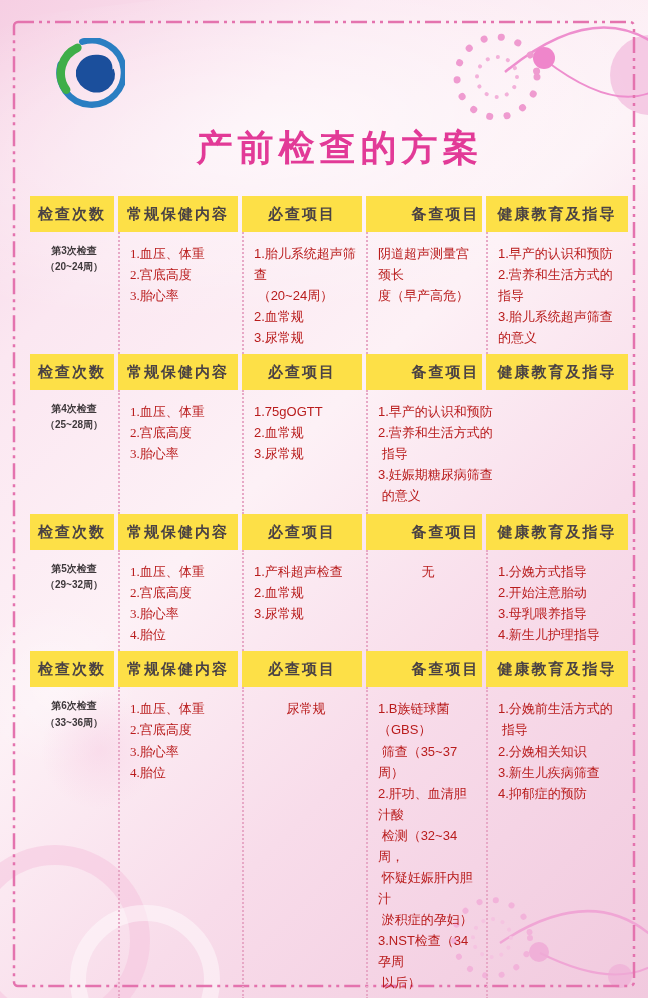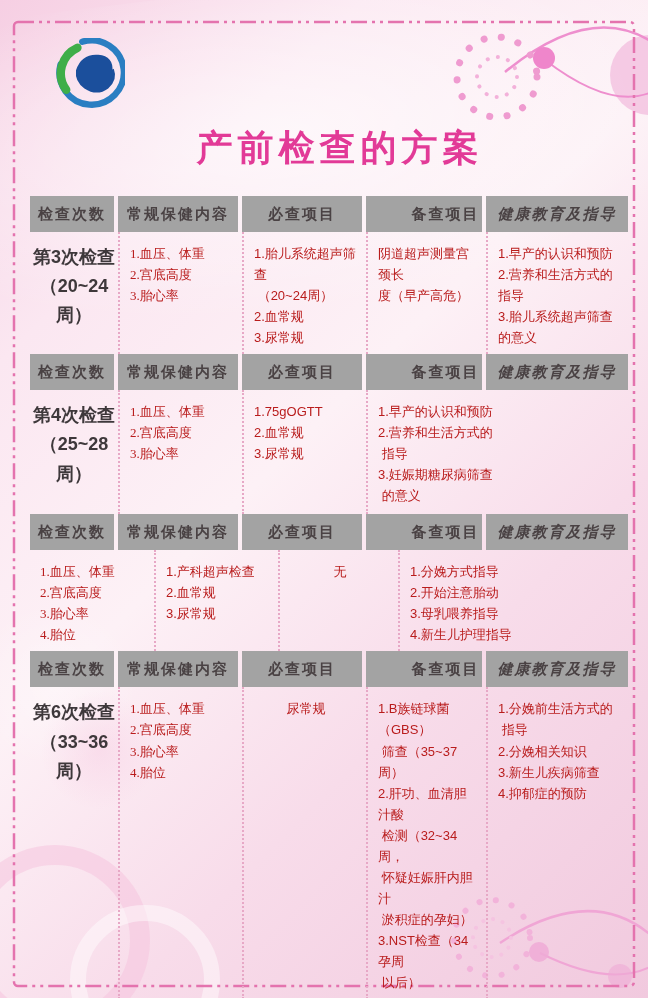--- a/index.html
+++ b/index.html
@@ -42,38 +42,38 @@
   .hospital-name-en { font-size:14px; font-weight:bold; color:#2b3a8f; letter-spacing:1.6px; margin-top:3px; }
   .page-title {
     position:absolute; left:16px; top:124px; width:100%;
     text-align:center; font-size:36px; font-weight:900; color:#e23a97; letter-spacing:5px;
   }
 
   
   .table { position:absolute; left:30px; top:196px; width:590px; }
   .row { display:flex; }
   .hrow .cell {
-    background:#a3a3a3; background-clip:padding-box;
+    background:#fde047; background-clip:padding-box;
     border-right:4px solid rgba(0,0,0,0);
     height:36px; line-height:36px; text-align:center;
     font-size:15px; font-weight:bold; color:#4a4244; letter-spacing:2px;
   }
-  .hrow .cell:last-child { border-right:none;font-style:italic; }
+  .hrow .cell:last-child { border-right:none; }
   .cell { flex:0 0 auto; }
   .c1 { width:88px; }
   .c2 { width:124px;font-family:Liberation Serif, serif; }
   .c3 { width:124px; }
   .c4 { width:120px;padding-left:43px; }
   .c5 { width:142px; }
   .brow .cell {
     padding:11px 8px 6px 10px;
     font-size:13px; color:#b91c1c; line-height:1.62; white-space:pre-wrap;
   }
   .brow .cell + .cell { border-left:2px dotted #e7a8c6; }
-  .brow .visit { text-align:center; font-weight:bold; color:#3e383b; font-size:18px; padding-left:2px; padding-right:2px; }
+  .brow .visit { text-align:center; font-weight:bold; color:#3e383b; font-size:10px; padding-left:2px; padding-right:2px; }
   .brow .center { text-align:center; }
   .h1 { min-height:104px; }
   .h2 { min-height:124px; }
   .h3 { min-height:92px; }
   .h4 { min-height:169px; }
 </style>
 </head>
 <body>
 
 <div class="soft-band"></div>
@@ -166,20 +166,22 @@
   </div>
 
   <div class="row hrow">
     <div class="cell c1">检查次数</div>
     <div class="cell c2">常规保健内容</div>
     <div class="cell c3">必查项目</div>
     <div class="cell c4">备查项目</div>
     <div class="cell c5">健康教育及指导</div>
   </div>
   <div class="row brow h3">
+    <div class="cell c1 visit">第5次检查
+（29~32周）</div>
     <div class="cell c2">1.血压、体重
 2.宫底高度
 3.胎心率
 4.胎位</div>
     <div class="cell c3">1.产科超声检查
 2.血常规
 3.尿常规</div>
     <div class="cell c4 center">无</div>
     <div class="cell c5">1.分娩方式指导
 2.开始注意胎动

